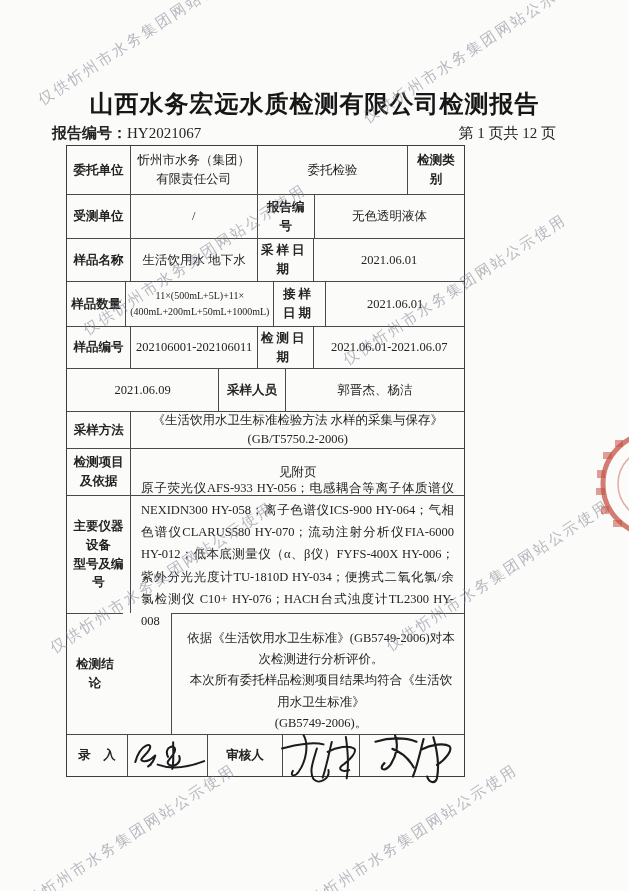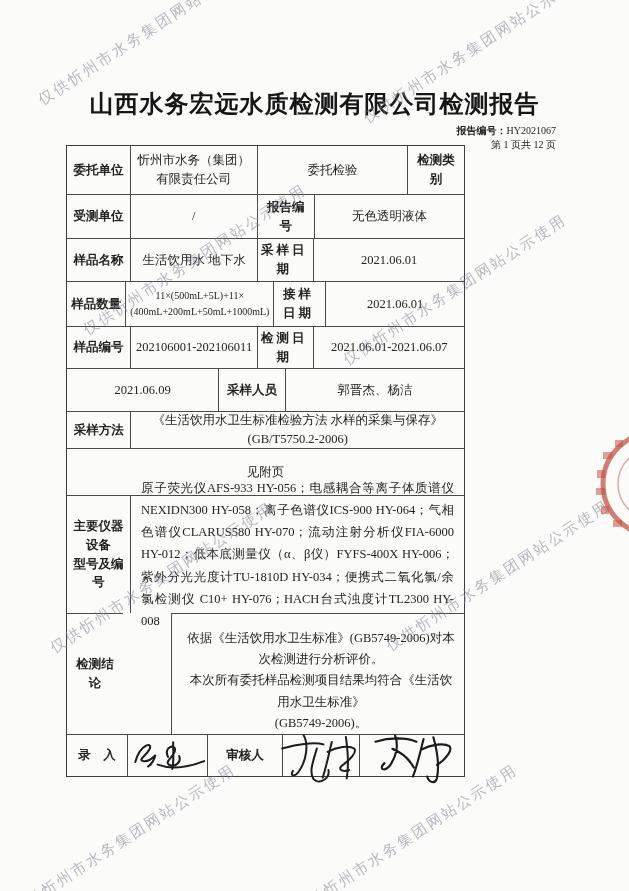--- a/index.html
+++ b/index.html
@@ -16,22 +16,21 @@
   }
   
   .title{
     position:absolute;top:88px;left:0;width:100%;
     text-align:center;font-size:24px;font-weight:bold;
     letter-spacing:1px;color:#161616;
   }
   .meta{
     position:absolute;top:124px;left:52px;width:504px;
     display:flex;justify-content:space-between;align-items:flex-end;
-    font-size:10px;
-    flex-direction:column;
+    font-size:15px;
   }
   .meta .rn{font-weight:bold;}
   .meta .rv{font-weight:normal;}
   
   .tbl{
     position:absolute;left:66px;top:145px;width:399px;
     border:1.4px solid #3d3d3d;z-index:1;
   }
   .row{display:flex;width:100%;}
   .c{
@@ -150,20 +149,22 @@
       <div class="c lab w3">采样人员</div>
       <div class="c w4">郭晋杰、杨洁</div>
     </div>
 
     <div class="row" style="height:37px">
       <div class="c lab w1">采样方法</div>
       <div class="c wv">《生活饮用水卫生标准检验方法 水样的采集与保存》(GB/T5750.2-2006)</div>
     </div>
 
     <div class="row" style="height:47px">
+      <div class="c lab w1">检测项目
+及依据</div>
       <div class="c wv">见附页</div>
     </div>
 
     <div class="row" style="height:118px">
       <div class="c lab w1">主要仪器设备
 型号及编号</div>
       <div class="c wv just">原子荧光仪AFS-933 HY-056；电感耦合等离子体质谱仪NEXIDN300 HY-058；离子色谱仪ICS-900 HY-064；气相色谱仪CLARUS580 HY-070；流动注射分析仪FIA-6000 HY-012；低本底测量仪（α、β仪）FYFS-400X HY-006；紫外分光光度计TU-1810D HY-034；便携式二氧化氯/余氯检测仪 C10+ HY-076；HACH台式浊度计TL2300 HY-008</div>
     </div>
 
     <div class="row" style="height:121px">

